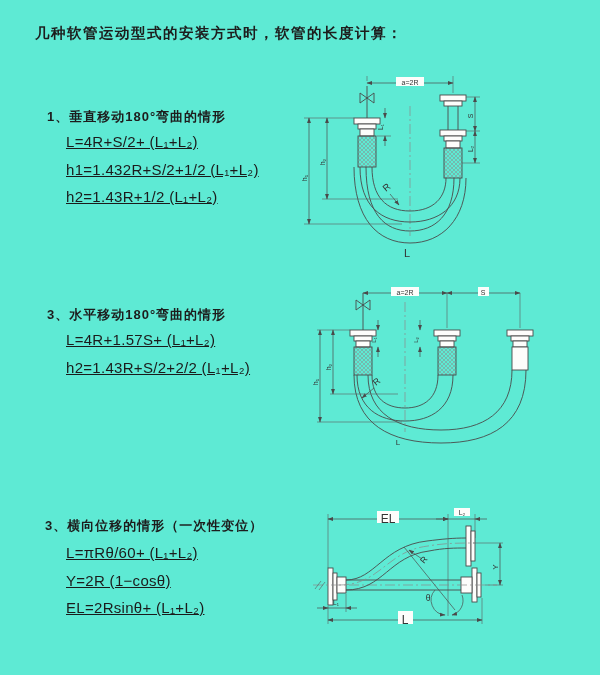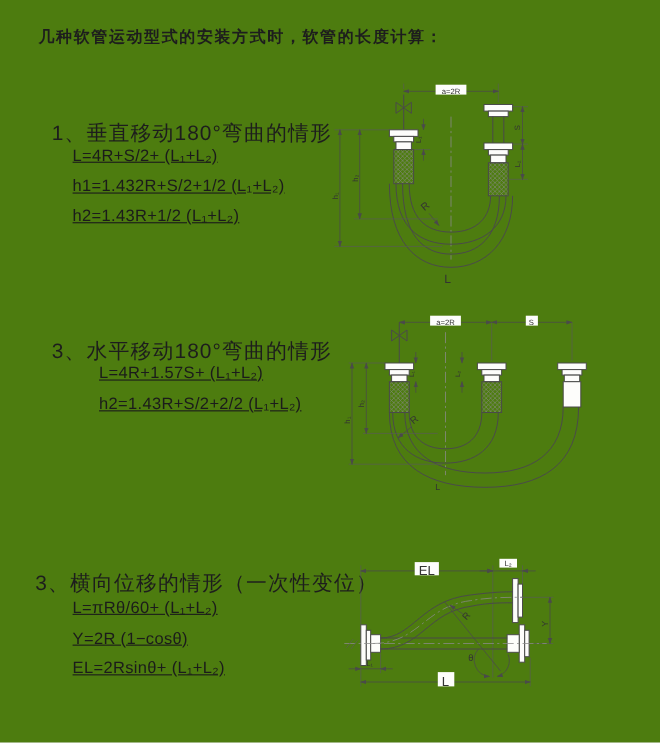--- a/index.html
+++ b/index.html
@@ -1,34 +1,34 @@
 <!DOCTYPE html>
 <html><head>
 <meta charset="utf-8">
 <style>
   html,body{margin:0;padding:0;background:#e8e8e8;}
   .page{
-    position:relative;width:600px;height:675px;background:#4d7c0f;
+    position:relative;width:600px;height:675px;background:#5eead4;
     font-family:"Liberation Sans","DejaVu Sans",sans-serif;color:#222;
     overflow:hidden;margin:0 auto;
   }
   .title{
     position:absolute;left:35px;top:24px;font-size:14.5px;font-weight:bold;
     letter-spacing:1.5px;color:#1d1d1d;
   }
   .sec-heading{
-    position:absolute;font-size:19px;font-weight:normal;letter-spacing:1px;color:#1d1d1d;
+    position:absolute;font-size:13px;font-weight:bold;letter-spacing:1px;color:#1d1d1d;
   }
   .formulas{
     position:absolute;font-size:15px;color:#1b1b1b;letter-spacing:0.3px;text-decoration:underline;
   }
   .formulas div{height:27.5px;line-height:27.5px;white-space:pre;}
   #h1s{left:47px;top:108px;} #f1{left:66px;top:128px;}
-  #h2s{left:47px;top:306px;} #f2{left:66px;top:326px;margin-left:24px;}
-  #h3s{left:32px;top:517px;} #f3{left:66px;top:539px;}
+  #h2s{left:47px;top:306px;} #f2{left:66px;top:326px;}
+  #h3s{left:45px;top:517px;} #f3{left:66px;top:539px;}
   svg{position:absolute;overflow:visible;}
   #d1{left:298px;top:66px;}
   #d2{left:310px;top:282px;}
   #d3{left:305px;top:498px;}
   svg text{fill:#333;font-family:"Liberation Sans","DejaVu Sans",sans-serif;}
   .ln{stroke:#4a4a4a;stroke-width:0.9;fill:none;}
   .thin{stroke:#5a5a5a;stroke-width:0.6;fill:none;}
   .dim{stroke:#4a4a4a;stroke-width:0.7;fill:none;}
   .cl{stroke:#8a8a8a;stroke-width:0.7;fill:none;stroke-dasharray:10 3 2 3;}
   .fit{fill:#fdfdfb;stroke:#4a4a4a;stroke-width:0.9;}

